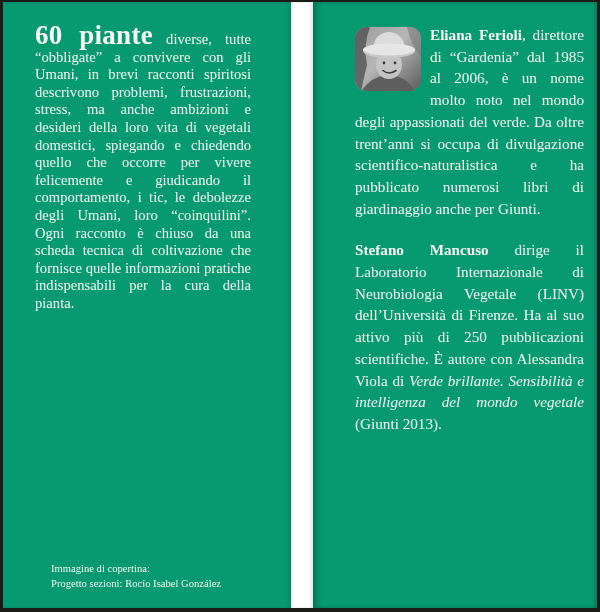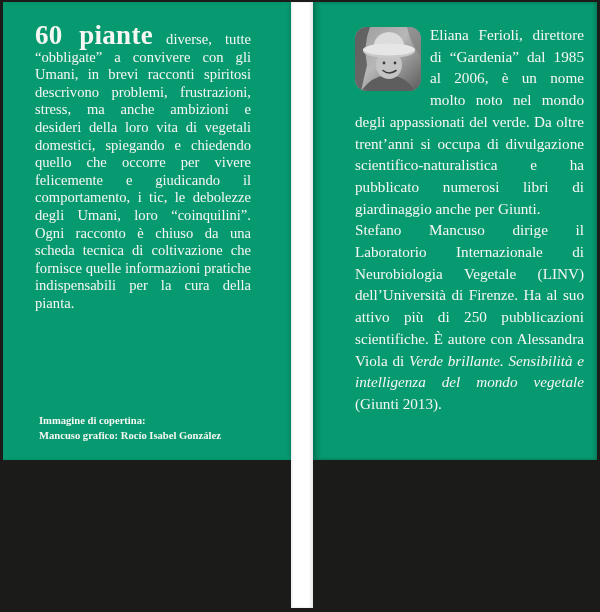--- a/index.html
+++ b/index.html
@@ -4,21 +4,21 @@
 <style>
   html, body { margin: 0; padding: 0; }
   body {
     width: 600px; height: 612px;
     background: var(--frame-dark, #1b1b19);
     position: relative; overflow: hidden;
     font-family: "Liberation Serif", "DejaVu Serif", serif;
   }
   .scan { position: absolute; inset: 0; }
   .panel {
-    position: absolute; top: 2px; height: 458px;
+    position: absolute; top: 2px; height: 606px;
     background: var(--panel-green, #079a71);
     color: var(--text-light, #f6f7f2);
     box-sizing: border-box;
   }
   .panel-left {
     left: 3px; width: 288px;
     box-shadow: inset -2px 0 3px rgba(0,0,0,0.14);
   }
   .gap {
     position: absolute; left: 291px; top: 2px; width: 22px; height: 606px;
@@ -35,35 +35,34 @@
     font-size: 14.6px; line-height: 17.6px;
     text-align: justify;
     hyphens: auto; -webkit-hyphens: auto;
   }
   .para { margin: 0 0 14px 0; }
   .lead {
     font-size: 27px; font-weight: bold; line-height: 20px;
     letter-spacing: 0.3px;
   }
   .credits {
-    position: absolute; left: 36px; right: 18px; bottom: 17px;
+    position: absolute; left: 48px; right: 18px; bottom: 17px;
     font-size: 10.6px; line-height: 12.6px;
     text-align: left;
-    font-weight: bold;
   }
   .credits-design { margin-top: 3px; }
   .flap-body-right {
     padding: 22px 13px 0 40px;
     font-size: 15.2px; line-height: 21.7px;
     text-align: justify;
     hyphens: auto; -webkit-hyphens: auto;
   }
   .bio { margin: 0; }
-  .bio-2 { }
-  .bio-name { font-weight: normal; }
+  .bio-2 { margin-top: 20px; }
+  .bio-name { font-weight: bold; }
   .book-title { font-style: italic; }
   .photo-frame {
     float: left;
     width: 66px; height: 64px;
     margin: 3px 9px 4px 0;
     border-radius: 12px; overflow: hidden;
     background: #8f8f8f;
     display: block;
   }
   .photo-frame svg { display: block; }
@@ -72,21 +71,21 @@
 <body>
 
 <div class="scan">
 
   <div class="panel panel-left">
     <div class="flap-body">
       <p class="para"><span class="lead">60 piante</span><span> diverse, tutte “obbligate” a convivere con gli Umani, in brevi racconti spiritosi descrivono problemi, frustrazioni, stress, ma anche ambizioni e desideri della loro vita di vegetali domestici, spiegando e chiedendo quello che occorre per vivere felicemente e giudicando il comportamento, i tic, le debolezze degli Umani, loro “coinquilini”. Ogni racconto è chiuso da una scheda tecnica di coltivazione che fornisce quelle informazioni pratiche indispensabili per la cura della pianta.</span></p>
     </div>
     <div class="credits">
       <div>Immagine di copertina:</div>
-      <div class="credits-design">Mancuso grafico: Rocío Isabel González</div>
+      <div class="credits-design">Progetto sezioni: Rocío Isabel González</div>
     </div>
   </div>
 
   <div class="gap"></div>
 
   <div class="panel panel-right">
     <div class="flap-body flap-body-right">
       <p class="bio">
         <span class="photo-frame">
             <svg width="66" height="64" viewBox="0 0 66 64" xmlns="http://www.w3.org/2000/svg" aria-hidden="true">

